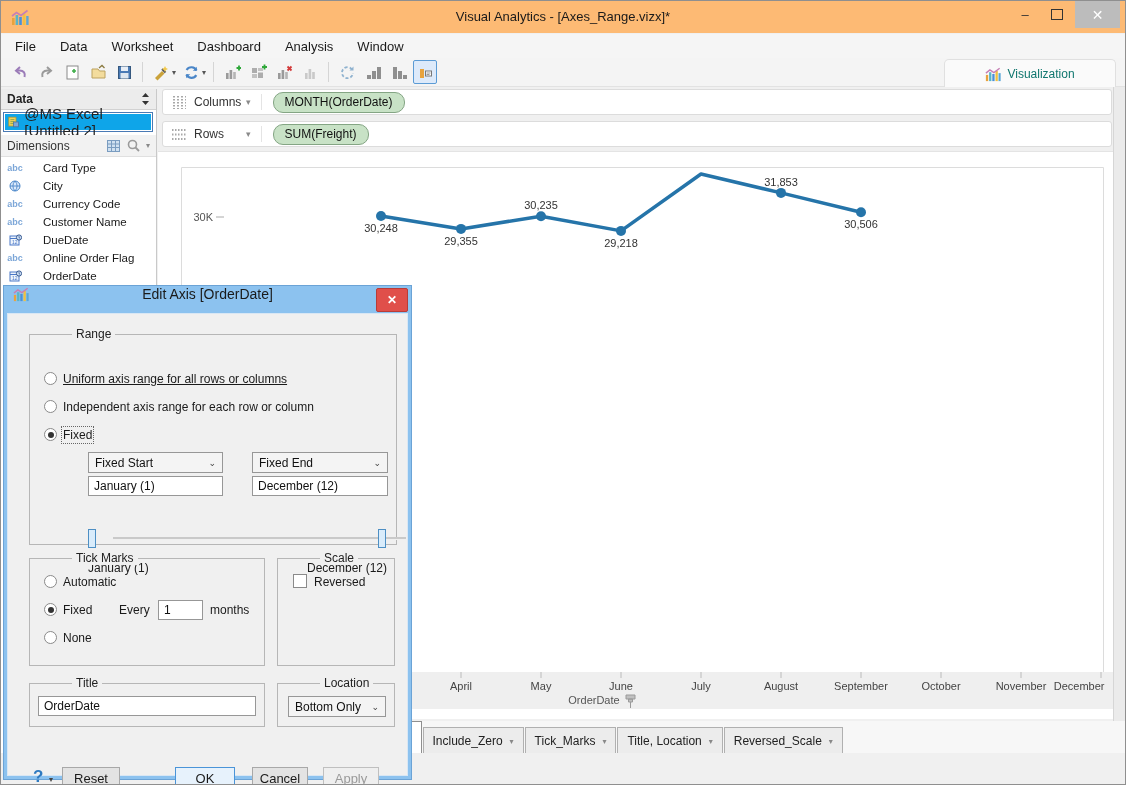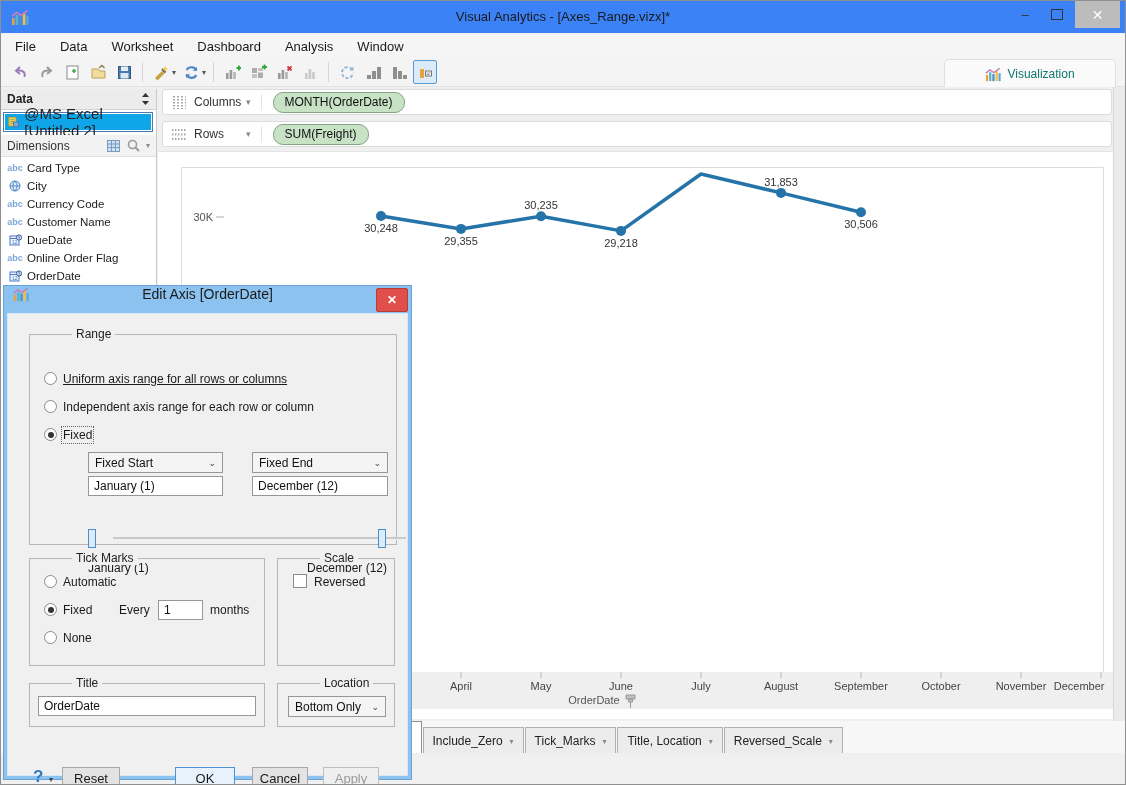--- a/index.html
+++ b/index.html
@@ -1,19 +1,19 @@
 <!DOCTYPE html>
 <html><head>
 <meta charset="utf-8">
 <style>
   html,body{margin:0;padding:0;background:#d8d8d8;font-family:"Liberation Sans",sans-serif;}
   #window{position:relative;width:1126px;height:785px;background:#f0f0f0;border:1px solid #8f8f8f;
           box-sizing:border-box;overflow:hidden;font-size:12px;color:#222;}
   
-  #titlebar{position:absolute;left:0;top:0;width:100%;height:32px;background:#3b82f6;}
+  #titlebar{position:absolute;left:0;top:0;width:100%;height:32px;background:#fdba74;}
   #app-icon{position:absolute;left:10px;top:7px;width:18px;height:18px;}
   #window-title{position:absolute;left:0;right:0;top:8px;text-align:center;font-size:13px;color:#1a1a1a;}
   .win-btn{position:absolute;top:0;height:27px;display:flex;align-items:center;justify-content:center;font-size:13px;color:#333;cursor:default;}
   #btn-min{left:1008px;width:32px;}
   #btn-max{left:1040px;width:32px;}
   #btn-max .maxbox{width:10px;height:9px;border:1.5px solid #333;}
   #btn-close{left:1074px;width:45px;background:#bcbcbc;color:#fff;font-size:14px;}
   #menubar{position:absolute;left:0;top:33px;width:100%;height:24px;background:#f5f5f5;display:flex;align-items:center;padding-left:14px;box-sizing:border-box;}
   .menu-item{margin-right:24px;font-size:13px;color:#1a1a1a;cursor:default;}
   #toolbar{position:absolute;left:0;top:57px;width:100%;height:29px;background:#f4f4f4;border-bottom:1px solid #e2e2e2;display:flex;align-items:center;padding-left:6px;box-sizing:border-box;}
@@ -25,21 +25,21 @@
   #viz-tab{position:absolute;right:9px;top:58px;width:170px;height:27px;background:#fafafa;border:1px solid #e0e0e0;border-bottom:none;border-radius:5px 5px 0 0;display:flex;align-items:center;justify-content:center;gap:6px;font-size:12px;color:#0f766e;}
   #viz-tab svg{width:16px;height:16px;}
   
   #sidebar{position:absolute;left:0;top:88px;width:156px;bottom:0;background:#fff;border-right:1px solid #c9c9c9;box-sizing:border-box;}
   #data-header{position:absolute;left:0;top:0;width:100%;height:21px;background:#ececec;border-bottom:1px solid #d2d2d2;display:flex;align-items:center;padding:0 6px;box-sizing:border-box;font-weight:bold;font-size:12px;}
   #data-header .spacer{flex:1;}
   #datasource{position:absolute;left:2px;top:23px;width:150px;height:20px;background:#0ea5e9;border:1px solid #4a7ab5;box-shadow:inset 0 0 0 1px #ffffff;display:flex;align-items:center;gap:5px;padding:0 4px;box-sizing:border-box;font-size:15px;}
   #dimensions-row{position:absolute;left:0;top:46px;width:100%;height:22px;background:#f2f2f2;border-bottom:1px solid #e0e0e0;display:flex;align-items:center;padding:0 6px;box-sizing:border-box;color:#333;}
   #dimensions-row .spacer{flex:1;}
   #field-list{position:absolute;left:0;top:70px;width:100%;}
-  .field-row{height:18px;display:flex;align-items:center;gap:4px;padding-left:6px;font-size:11.5px;color:#1a1a1a;}
+  .field-row{height:18px;display:flex;align-items:center;gap:20px;padding-left:6px;font-size:11.5px;color:#1a1a1a;}
   .abc-glyph{color:#7da7d8;font-weight:bold;font-size:9px;width:16px;text-align:center;}
   .field-ic{width:16px;height:12px;display:flex;align-items:center;justify-content:center;}
   
   .shelf{position:absolute;left:161px;width:950px;height:26px;background:#fff;border:1px solid #dcdcdc;border-radius:3px;display:flex;align-items:center;box-sizing:border-box;}
   #shelf-columns{top:88px;} #shelf-rows{top:120px;}
   .shelf-ic{margin:0 8px 0 9px;}
   .shelf-label{font-size:12px;color:#333;width:52px;}
   .shelf-caret{font-size:9px;color:#8a8a8a;margin-right:10px;}
   .shelf-div{width:1px;height:16px;background:#e4e4e4;margin-right:11px;}
   .pill{height:19px;line-height:19px;background:#c8e2c6;border:1px solid #84a584;border-radius:10px;padding:0 11px;font-size:12px;color:#111;}

